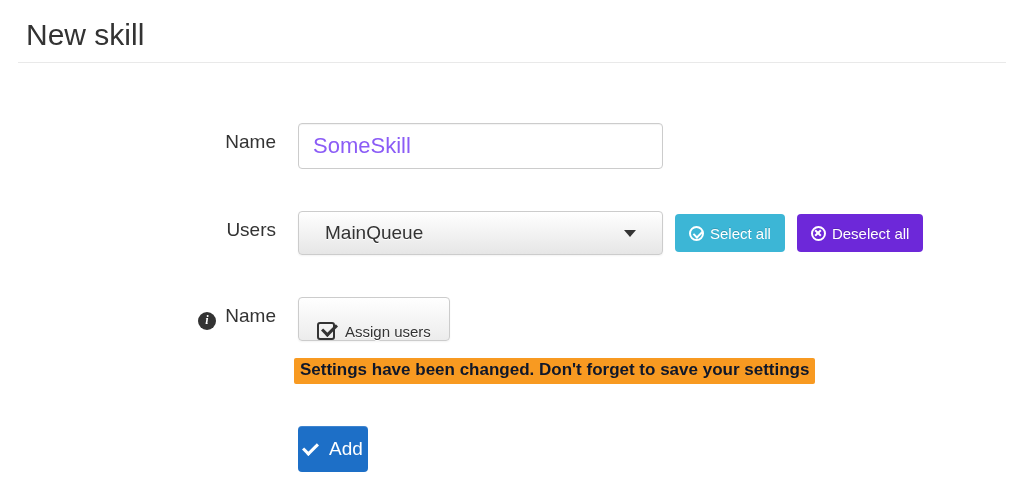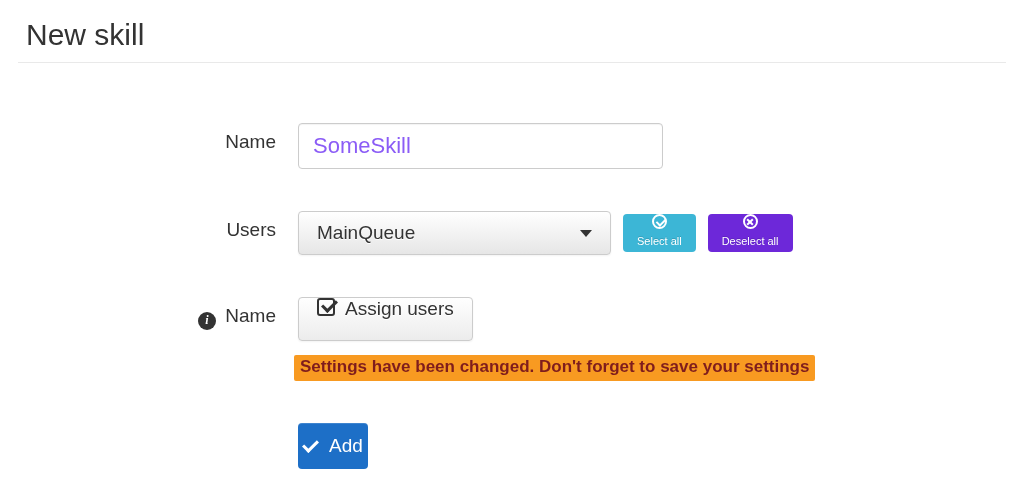--- a/index.html
+++ b/index.html
@@ -49,55 +49,54 @@
       font-size: 22px;
       color: #8b5cf6;
       box-shadow: inset 0 1px 1px rgba(0,0,0,0.05);
     }
     .queues-row {
       display: flex;
       align-items: center;
       gap: 12px;
     }
     .dropdown-btn {
-      width: 313px;
+      width: 365px;
       height: 44px;
       background: linear-gradient(to bottom, #ffffff 0%, #e6e6e6 100%);
       border: 1px solid #ccc;
       border-radius: 4px;
       display: flex;
       align-items: center;
       justify-content: space-between;
-      padding: 0 18px;
+      padding: 0 26px;
       font-size: 19px;
       color: #333;
       cursor: pointer;
       text-shadow: 0 1px 0 #fff;
       box-shadow: inset 0 1px 0 rgba(255,255,255,.2), 0 1px 2px rgba(0,0,0,.05);
     }
     .caret-down {
       width: 0; height: 0;
       border-left: 6px solid transparent;
       border-right: 6px solid transparent;
       border-top: 7px solid #333;
     }
     .btn {
       display: inline-flex;
       align-items: center;
       gap: 6px;
       border: none;
       border-radius: 4px;
-      font-size: 11px;
+      font-size: 15px;
       font-weight: 500;
       color: #fff;
       padding: 0 14px;
       height: 38px;
       cursor: pointer;
       text-shadow: 0 -1px 0 rgba(0,0,0,0.15);
-      flex-direction: column;
     }
     .btn-info {
       background: linear-gradient(to bottom, #5bc0de 0%, #2f96b4 100%);
       background: #3cb6d6;
     }
     .btn-warning {
       background: #6d28d9;
     }
     .circle-icon {
       display: inline-flex;
@@ -140,24 +139,24 @@
       font-style: italic;
       margin-right: 4px;
       vertical-align: -2px;
     }
     .assign-btn {
       height: 44px;
       background: linear-gradient(to bottom, #ffffff 0%, #ececec 100%);
       border: 1px solid #ccc;
       border-radius: 4px;
       padding: 0 18px;
-      font-size: 19px;
-      color: #333;
-      display: inline-flex;
-      align-items: flex-start;
+      font-size: 15px;
+      color: #333;
+      display: inline-flex;
+      align-items: flex-end;
       gap: 10px;
       cursor: pointer;
       text-shadow: 0 1px 0 #fff;
       box-shadow: inset 0 1px 0 rgba(255,255,255,.2), 0 1px 2px rgba(0,0,0,.05);
     }
     .checkbox-icon {
       position: relative;
       width: 18px; height: 18px;
       border: 2px solid #333;
       border-radius: 3px;
@@ -171,21 +170,21 @@
       transform: rotate(45deg);
       top: -3px; left: 6px;
     }
     .users-bottom {
       margin-top: 14px;
       margin-left: -4px;
     }
     .alert-warning {
       display: inline-block;
       background: #f89a21;
-      color: #7f1d1d;
+      color: #0f172a;
       font-weight: 700;
       font-size: 17px;
       padding: 2px 6px 4px 6px;
       border-radius: 2px;
     }
     .add-btn {
       height: 46px;
       background: linear-gradient(to bottom, #2f7ed8 0%, #175ca8 100%);
       background: #1d6fc7;
       border: none;

